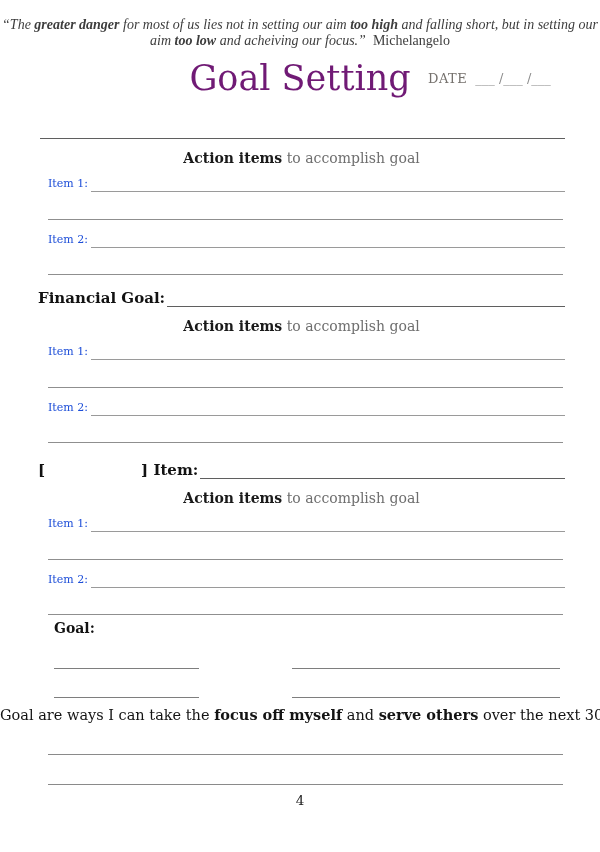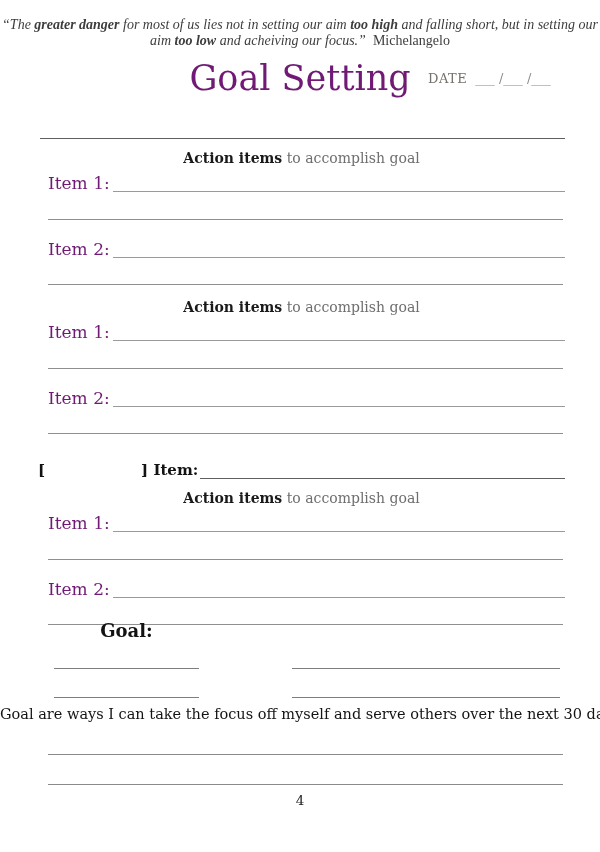--- a/index.html
+++ b/index.html
@@ -48,47 +48,46 @@
   }
   .category-blank{display:inline-block;width:96px;height:1px;}
   .goal-line{flex:1;border-bottom:1.5px solid #5f5f5f;margin-left:2px;}
   .action-row{
     margin-top:11px;height:16px;text-align:center;
     font-size:14px;line-height:16px;color:#6e6e6e;
   }
   .action-bold{font-weight:bold;color:#1a1a1a;}
   .item-row{display:flex;align-items:flex-end;height:19px;padding-left:10px;}
   .item-row.first{margin-top:7px;}
-  .item-row.second{margin-top:19px;}
-  .item-label{font-size:17px;line-height:17px;color:#701a75;white-space:nowrap;}
+  .item-row.second{margin-top:9px;}
+  .item-label{font-size:11px;line-height:17px;color:#1d4ed8;white-space:nowrap;}
   .item-line{flex:1;border-bottom:1.4px solid #9a9a9a;margin-left:3px;}
   .cont-line{height:0;border-bottom:1.4px solid #8f8f8f;margin-left:10px;margin-right:2px;}
   .cont-line.first{margin-top:27px;}
   .cont-line.second{margin-top:26px;}
   
   .gi{position:absolute;top:620px;left:38px;right:35px;height:90px;}
   .gi-label{
     position:absolute;top:0;
-    font-weight:bold;font-size:18px;color:#121212;
-    text-align:center;
+    font-weight:bold;font-size:14px;color:#121212;
   }
   .gi-goal-label{left:16px;width:145px;}
   .gi-incentive-label{left:254px;width:268px;}
   .gi-line{position:absolute;height:0;border-bottom:1.5px solid #7e7e7e;}
   .gi-l1{left:16px;width:145px;top:48px;}
   .gi-l2{left:16px;width:145px;top:77px;}
   .gi-r1{left:254px;width:268px;top:48px;}
   .gi-r2{left:254px;width:268px;top:77px;}
   
   .question{
     position:absolute;top:706px;left:0;right:0;
     text-align:center;font-size:14.5px;color:#141414;
     white-space:nowrap;
   }
-  .q-strong{font-weight:normal;}
+  .q-strong{font-weight:bold;}
   .answer-line{position:absolute;left:48px;right:37px;height:0;border-bottom:1.5px solid #8a8a8a;}
   .answer-line.a1{top:754px;}
   .answer-line.a2{top:784px;}
   .pagenum{
     position:absolute;top:792px;left:0;right:0;
     text-align:center;font-size:13.5px;color:#222222;
   }
 </style>
 </head>
 <body>
@@ -118,20 +117,24 @@
     </div>
     <div class="cont-line first"></div>
     <div class="item-row second">
       <span class="item-label">Item 2:</span>
       <span class="item-line"></span>
     </div>
     <div class="cont-line second"></div>
   </div>
 
   <div class="section" id="section-2">
+    <div class="goal-row">
+      <span class="goal-label">Financial Goal:</span>
+      <span class="goal-line"></span>
+    </div>
     <div class="action-row">
       <span class="action-bold">Action items</span><span> to accomplish goal</span>
     </div>
     <div class="item-row first">
       <span class="item-label">Item 1:</span>
       <span class="item-line"></span>
     </div>
     <div class="cont-line first"></div>
     <div class="item-row second">
       <span class="item-label">Item 2:</span>

